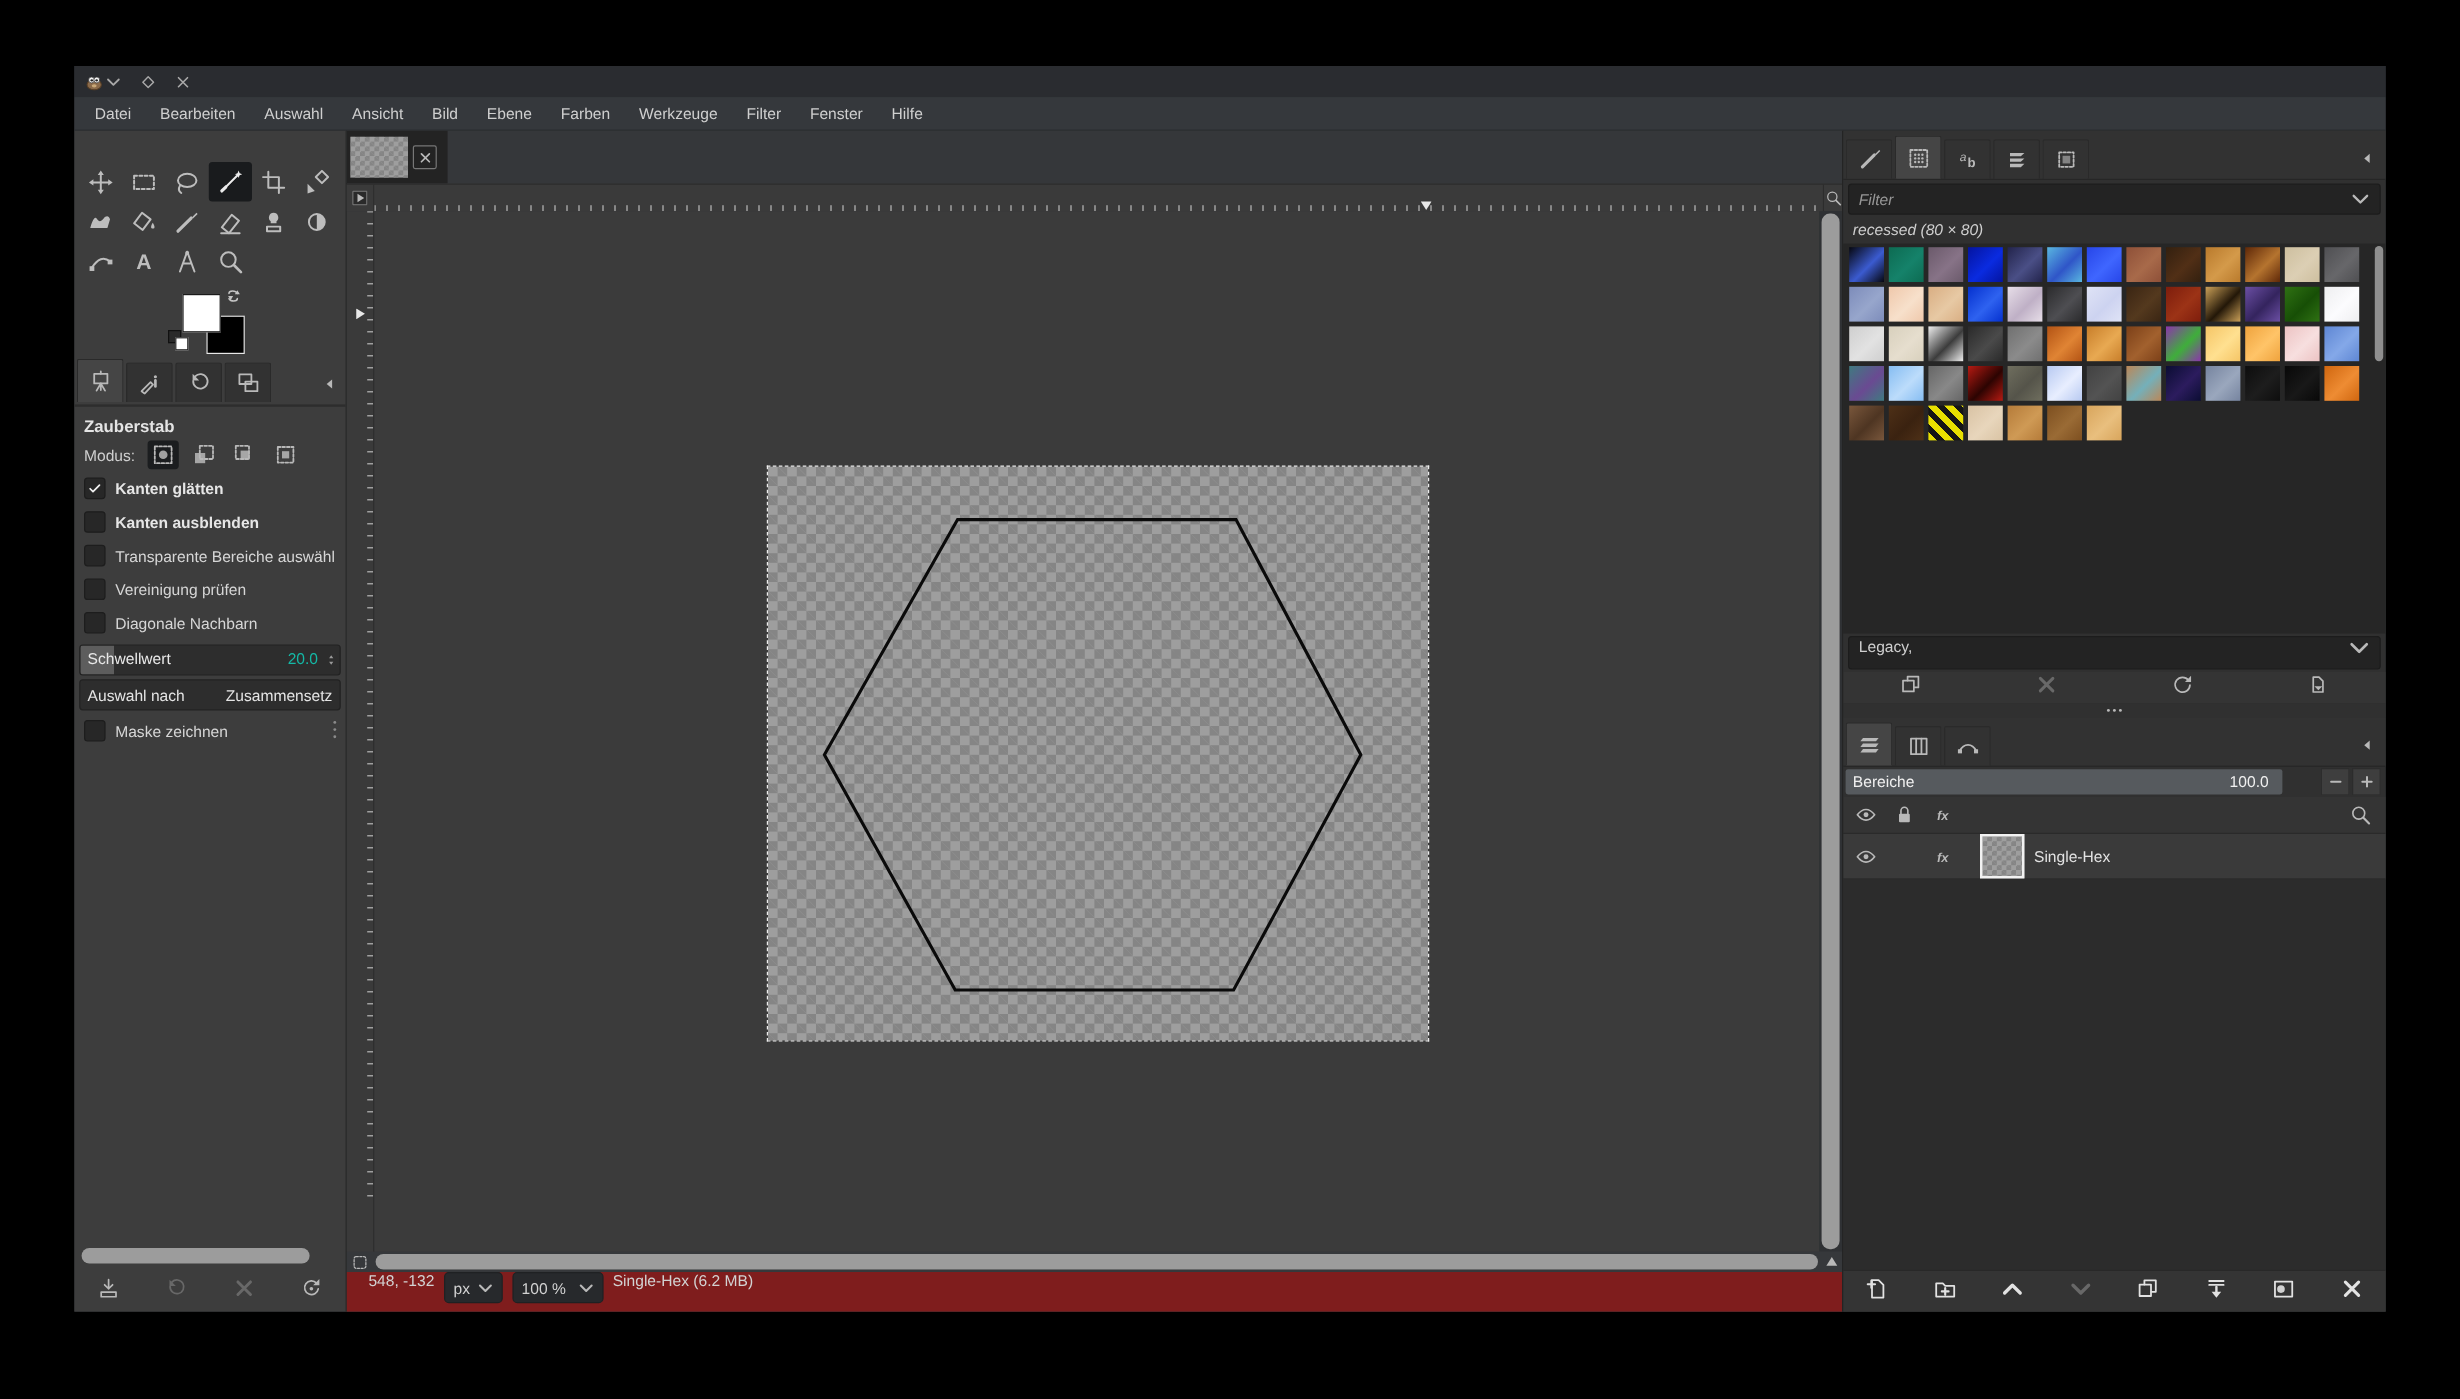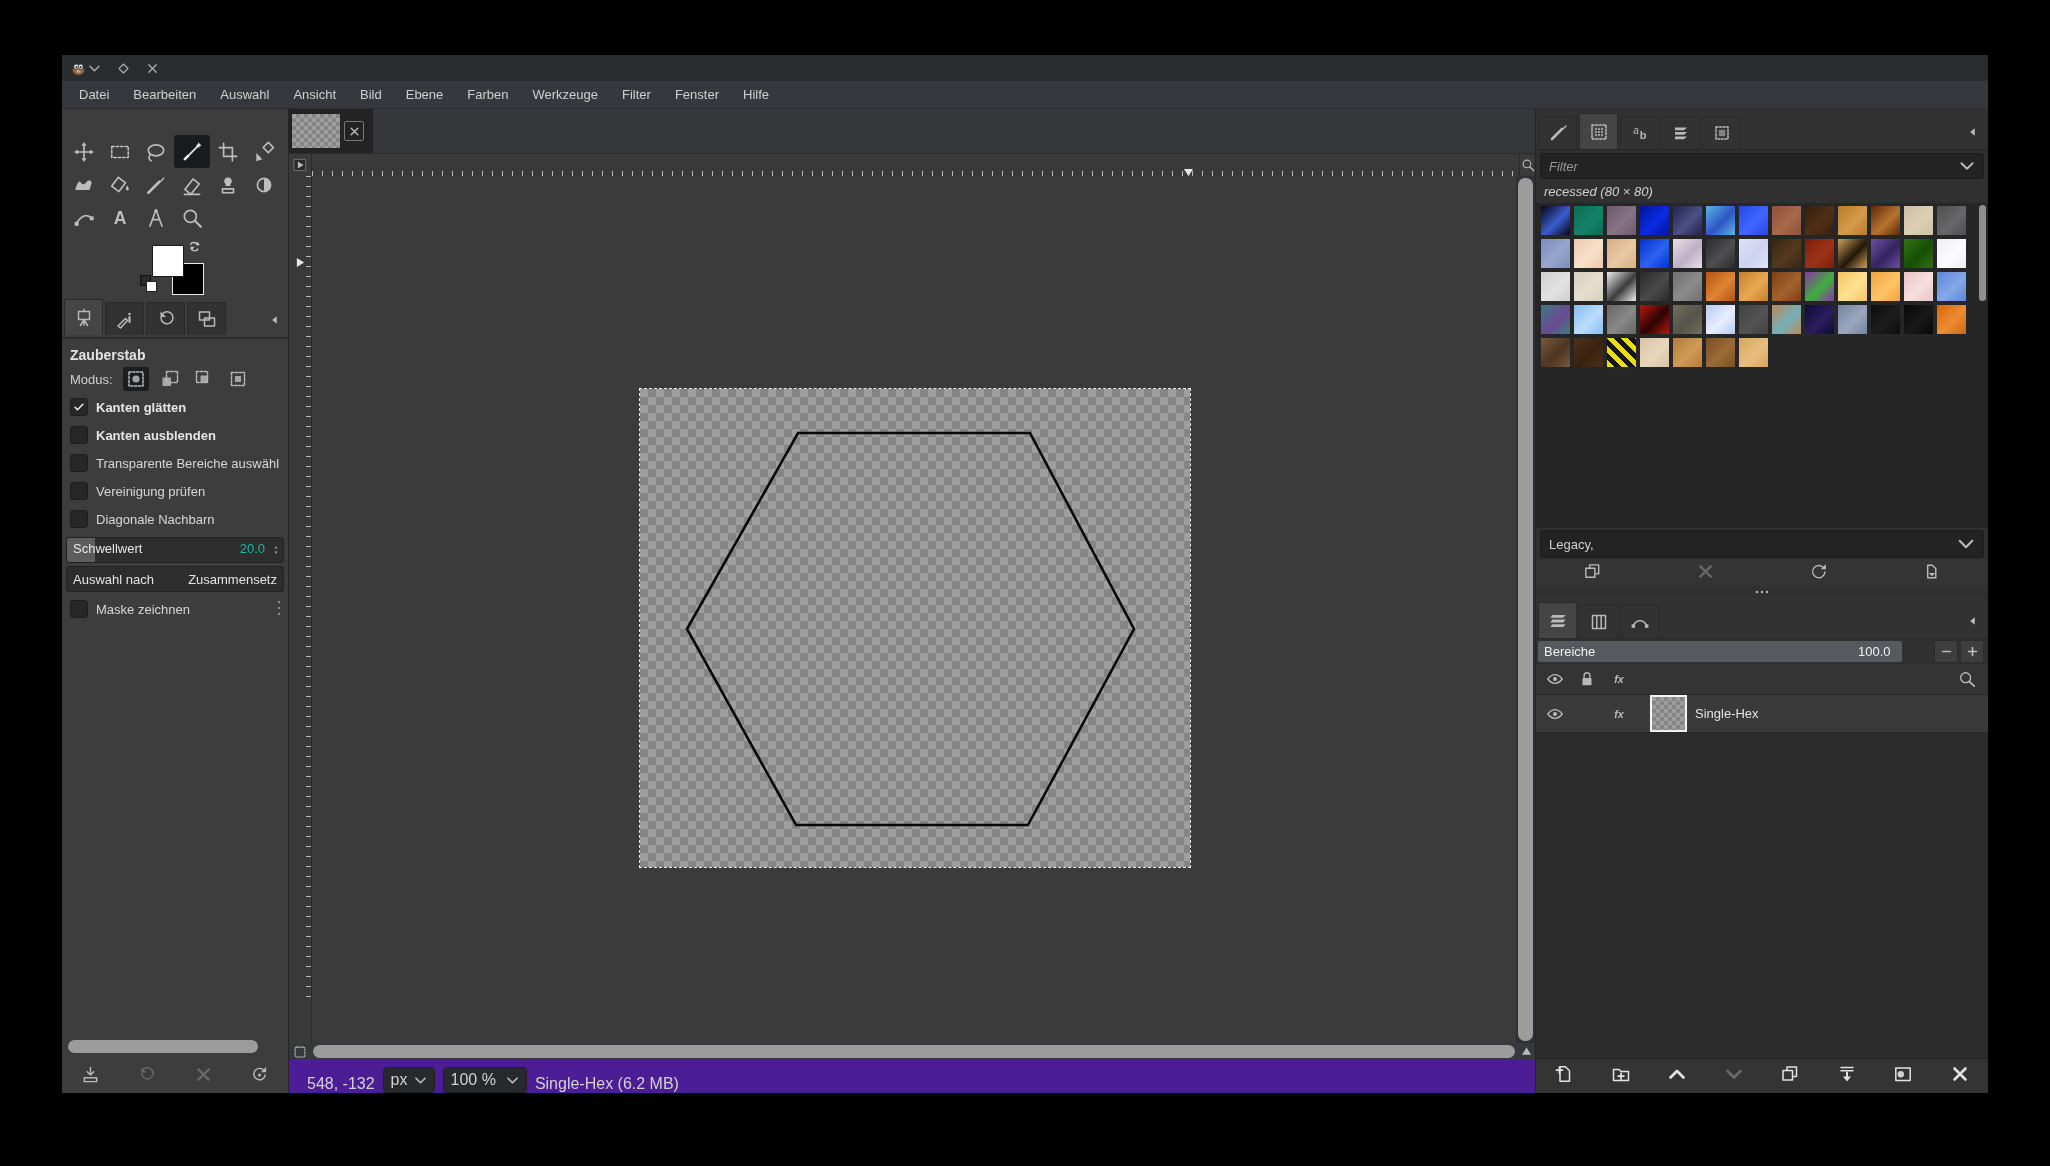--- a/index.html
+++ b/index.html
@@ -90,36 +90,36 @@
   #canvas svg{position:absolute;left:0;top:0;width:100%;height:100%}
   #vscroll{width:15px;flex:0 0 auto;background:#2f3134;display:flex;flex-direction:column;padding:2px 2px}
   #vscroll .vthumb{flex:1;background:#9c9c9c;border-radius:7px}
   #bscrollrow{height:17px;flex:0 0 auto;display:flex;align-items:center;background:#36383b}
   .qmask{width:22px;height:17px;display:flex;align-items:center;justify-content:center;color:#b9b9b9}
   .qmask .ic{width:14px;height:14px}
   #hscroll{flex:1;height:13px;background:#2f3134;border-radius:7px;margin:0 2px;display:flex}
   #hscroll .hthumb{flex:1;background:#9c9c9c;border-radius:7px}
   .navbtn{width:18px;height:17px;display:flex;align-items:center;justify-content:center;color:#b0b0b0}
   .navbtn .ic{width:13px;height:13px}
-  #statusbar{height:33px;flex:0 0 auto;display:flex;align-items:flex-end;background:#4c1d95;font-size:16px;color:#d2d2d2;gap:8px;padding-left:18px}
+  #statusbar{height:33px;flex:0 0 auto;display:flex;align-items:flex-start;background:#7f1d1d;font-size:13px;color:#d2d2d2;gap:8px;padding-left:18px}
   .sb-btn{display:flex;align-items:center;background:#27292c;border:1px solid #1f2123;border-radius:4px;height:24px;padding:0 7px;gap:6px}
   .sb-btn .ic{width:13px;height:13px}
   
   #rightcol{width:452px;flex:0 0 auto;background:#303030;display:flex;flex-direction:column;min-height:0}
   #rtabs,#ltabs{height:40px;flex:0 0 auto;display:flex;align-items:flex-end;background:#323232;padding:0 2px;border-bottom:1px solid #262626}
   #rtabs .collapse,#ltabs .collapse{margin-left:auto;margin-bottom:10px;margin-right:6px}
   .filterrow{height:24px;margin:3px 4px;background:#232323;border:1px solid #1c1c1c;border-radius:3px;display:flex;align-items:center;padding:0 8px;font-size:13px}
   .filterrow .ph{font-style:italic;color:#979797}
   .filterrow .ic{margin-left:auto;width:16px;height:16px}
   .patname{font-size:13px;font-style:italic;color:#cfcfcf;padding:2px 8px 4px}
   #patarea{flex:1 1 auto;background:#262626;position:relative;min-height:0}
   #patgrid{position:absolute;left:5px;top:3px;width:434px;display:flex;flex-wrap:wrap;gap:4px}
   .pat{width:29px;height:29px;flex:0 0 auto}
   #patvscroll{position:absolute;right:2px;top:2px;width:7px;height:96px;background:#8f8f8f;border-radius:4px}
-  .tagrow{height:26px;flex:0 0 auto;margin:2px 4px;background:#232323;border:1px solid #1c1c1c;border-radius:3px;display:flex;align-items:center;padding:0 8px;font-size:13px;color:#cfcfcf}
+  .tagrow{height:26px;flex:0 0 auto;margin:2px 4px;background:#232323;border:1px solid #1c1c1c;border-radius:3px;display:flex;align-items:flex-start;padding:0 8px;font-size:13px;color:#cfcfcf}
   .tagrow .ic{margin-left:auto;width:18px;height:18px}
   #patactions{height:26px;flex:0 0 auto;display:flex;justify-content:space-around;align-items:center;background:#343434}
   #patactions .ic{width:19px;height:19px}
   .dots3row{height:12px;flex:0 0 auto;display:flex;justify-content:center;align-items:center;color:#8f8f8f;background:#303030}
   .dots3row .ic{width:22px;height:10px}
   .modusrow{height:26px;flex:0 0 auto;display:flex;align-items:center;font-size:13px;color:#dadada;padding:0 6px;gap:4px;background:#373737}
   .modusrow .val{margin-left:auto;display:flex;align-items:center;gap:4px}
   .modusrow .ic{width:16px;height:16px}
   .opabar{height:23px;flex:0 0 auto;margin:1px 0;display:flex;align-items:center;position:relative;font-size:13px}
   .opabar .track{position:absolute;left:2px;top:1px;bottom:1px;width:364px;background:#565a5e;border-radius:2px}

